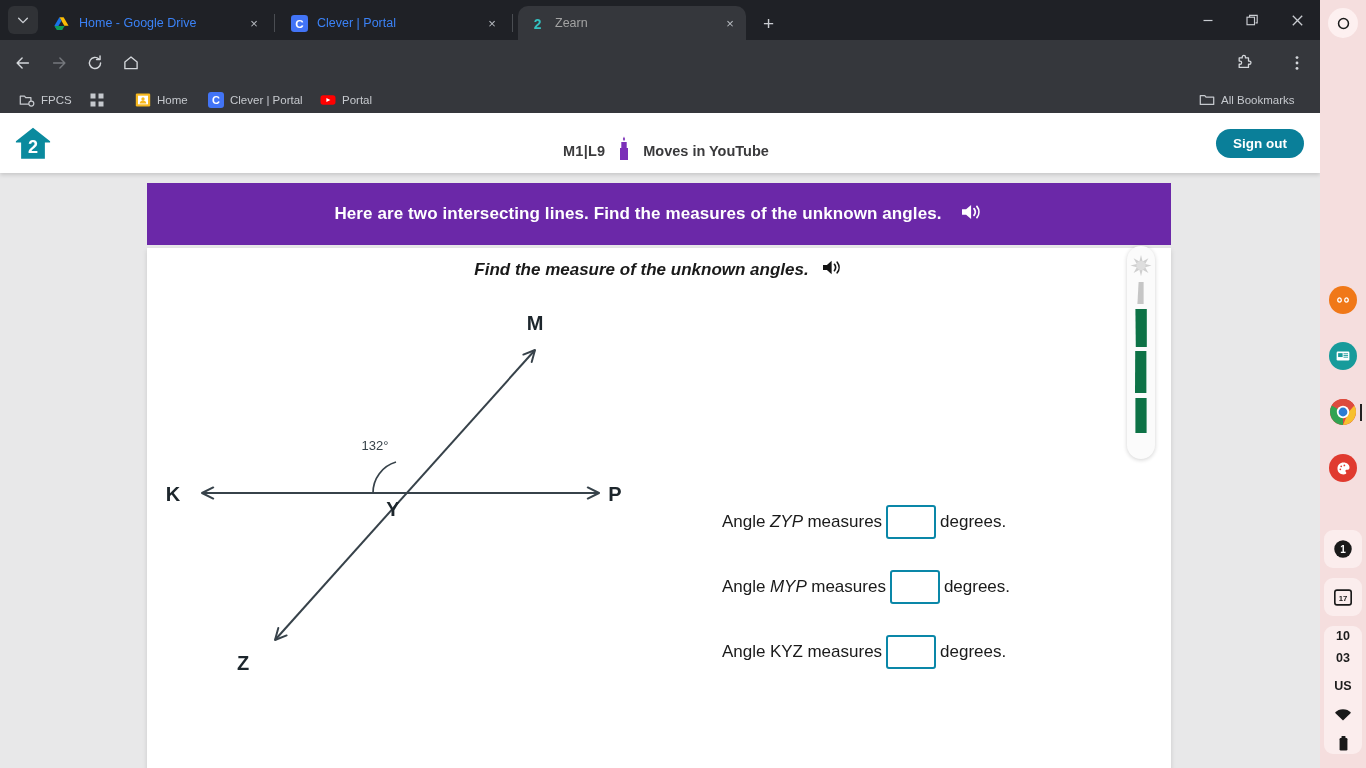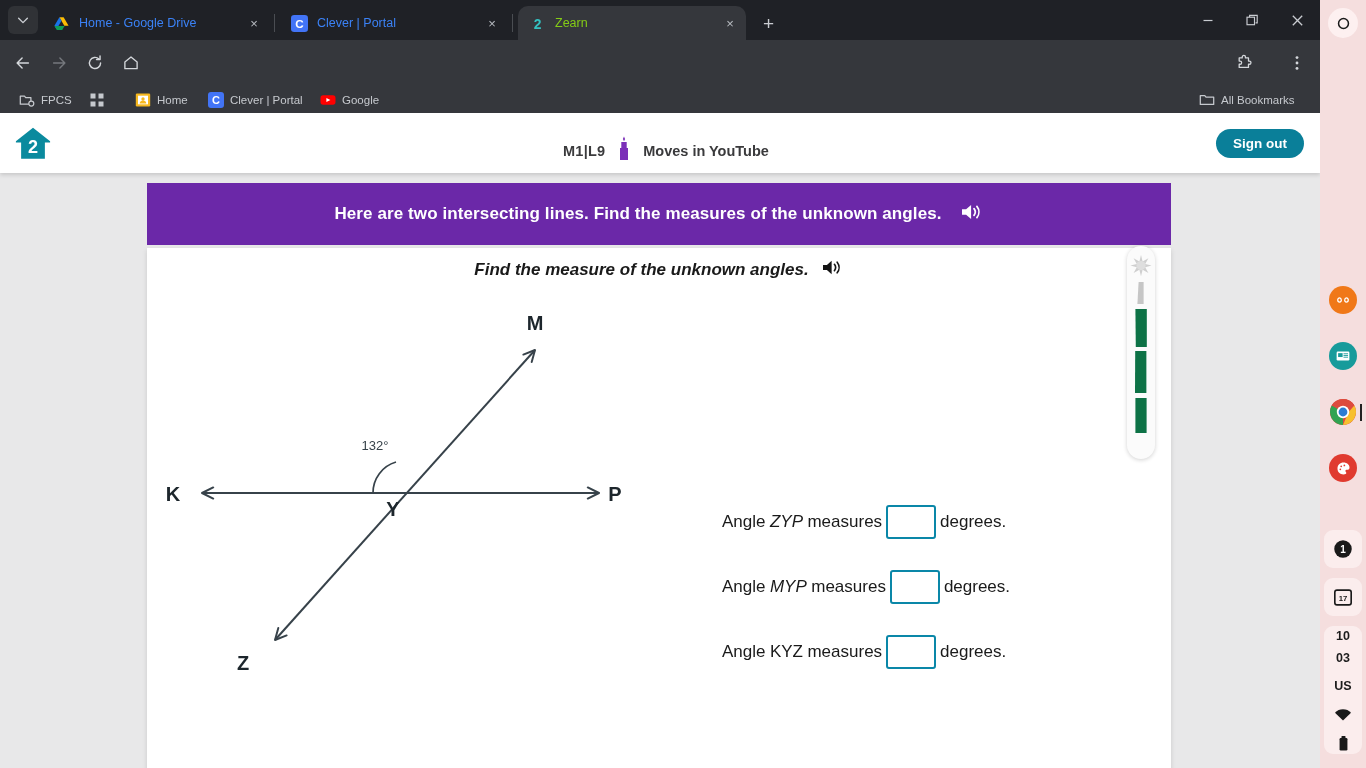--- a/index.html
+++ b/index.html
@@ -24,21 +24,21 @@
     position:absolute; top:6px; height:34px; border-radius:10px 10px 0 0;
     display:flex; align-items:center; padding:0 6px 0 11px;
   }
   .tab.inactive { background:transparent; }
   .tab.active { background:#35373c; }
   .tab .favicon { width:17px; height:17px; flex:0 0 17px; margin-right:9px; position:relative; }
   .tab .tablabel {
     font-size:12.5px; color:#3b82f6; white-space:nowrap; overflow:hidden;
     text-overflow:ellipsis; flex:1 1 auto;
   }
-  .tab.active .tablabel { color:#84cc16; }
+  .tab.active .tablabel { color:#a3a3a3; }
   .tab .tabclose {
     width:20px; height:20px; flex:0 0 20px; margin-left:4px;
     display:flex; align-items:center; justify-content:center;
     color:#b8bcc2; font-size:13px; line-height:1;
   }
   .tabsep { position:absolute; top:14px; width:1px; height:18px; background:#4a4d52; }
   .newtab {
     position:absolute; left:755px; top:10px; width:27px; height:27px;
     display:flex; align-items:center; justify-content:center;
     color:#c9ccd1; font-size:19px; line-height:1; font-weight:300;
@@ -303,21 +303,21 @@
       <span class="bmlabel">Clever | Portal</span>
     </div>
 
     <div class="bm" style="left:320px;">
       <span class="bmicon">
         <svg viewBox="0 0 16 16" width="16" height="16">
           <rect x="0.5" y="3.3" width="15" height="9.4" rx="2.6" fill="#ff0000"></rect>
           <path d="M6.4 6.1l4 1.9-4 1.9z" fill="#fff"></path>
         </svg>
       </span>
-      <span class="bmlabel">Google</span>
+      <span class="bmlabel">Portal</span>
     </div>
 
     <div class="bmsep" style="left:1185px;"></div>
     <div class="bm" style="left:1199px;">
       <span class="bmicon">
         <svg viewBox="0 0 16 16" width="16" height="16">
           <path d="M1.3 3.6h4.5l1.2 1.5h7.7v7.3H1.3z" fill="none" stroke="#c6c9ce" stroke-width="1.25" stroke-linejoin="round"></path>
         </svg>
       </span>
       <span class="bmlabel">All Bookmarks</span>

